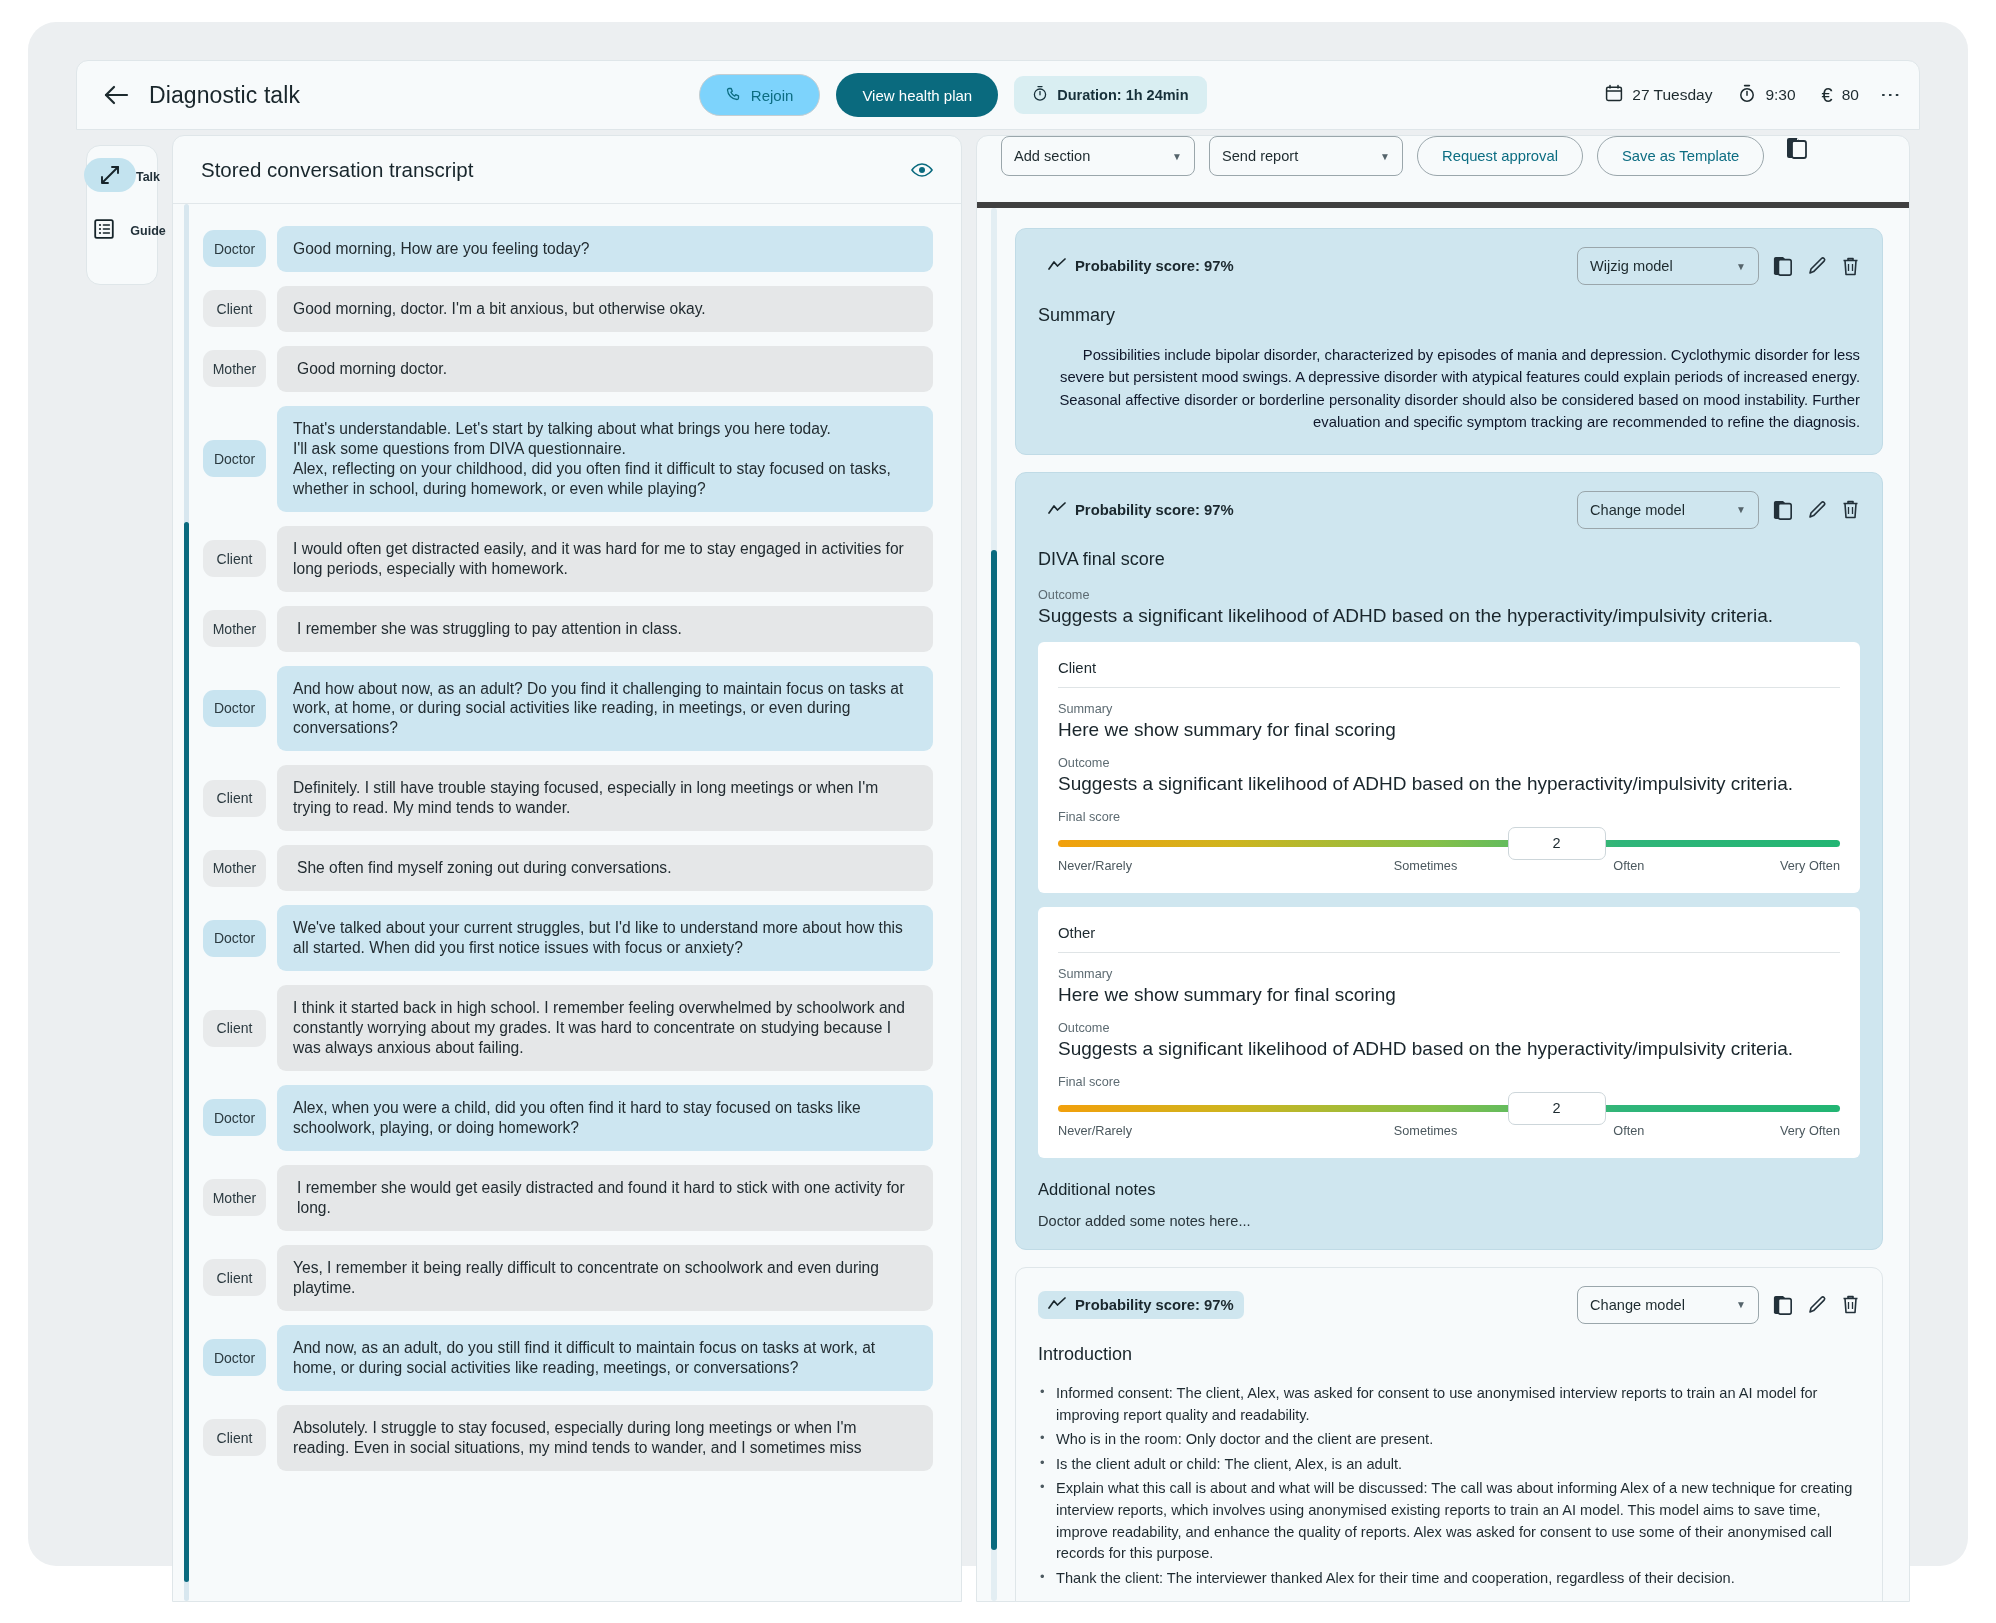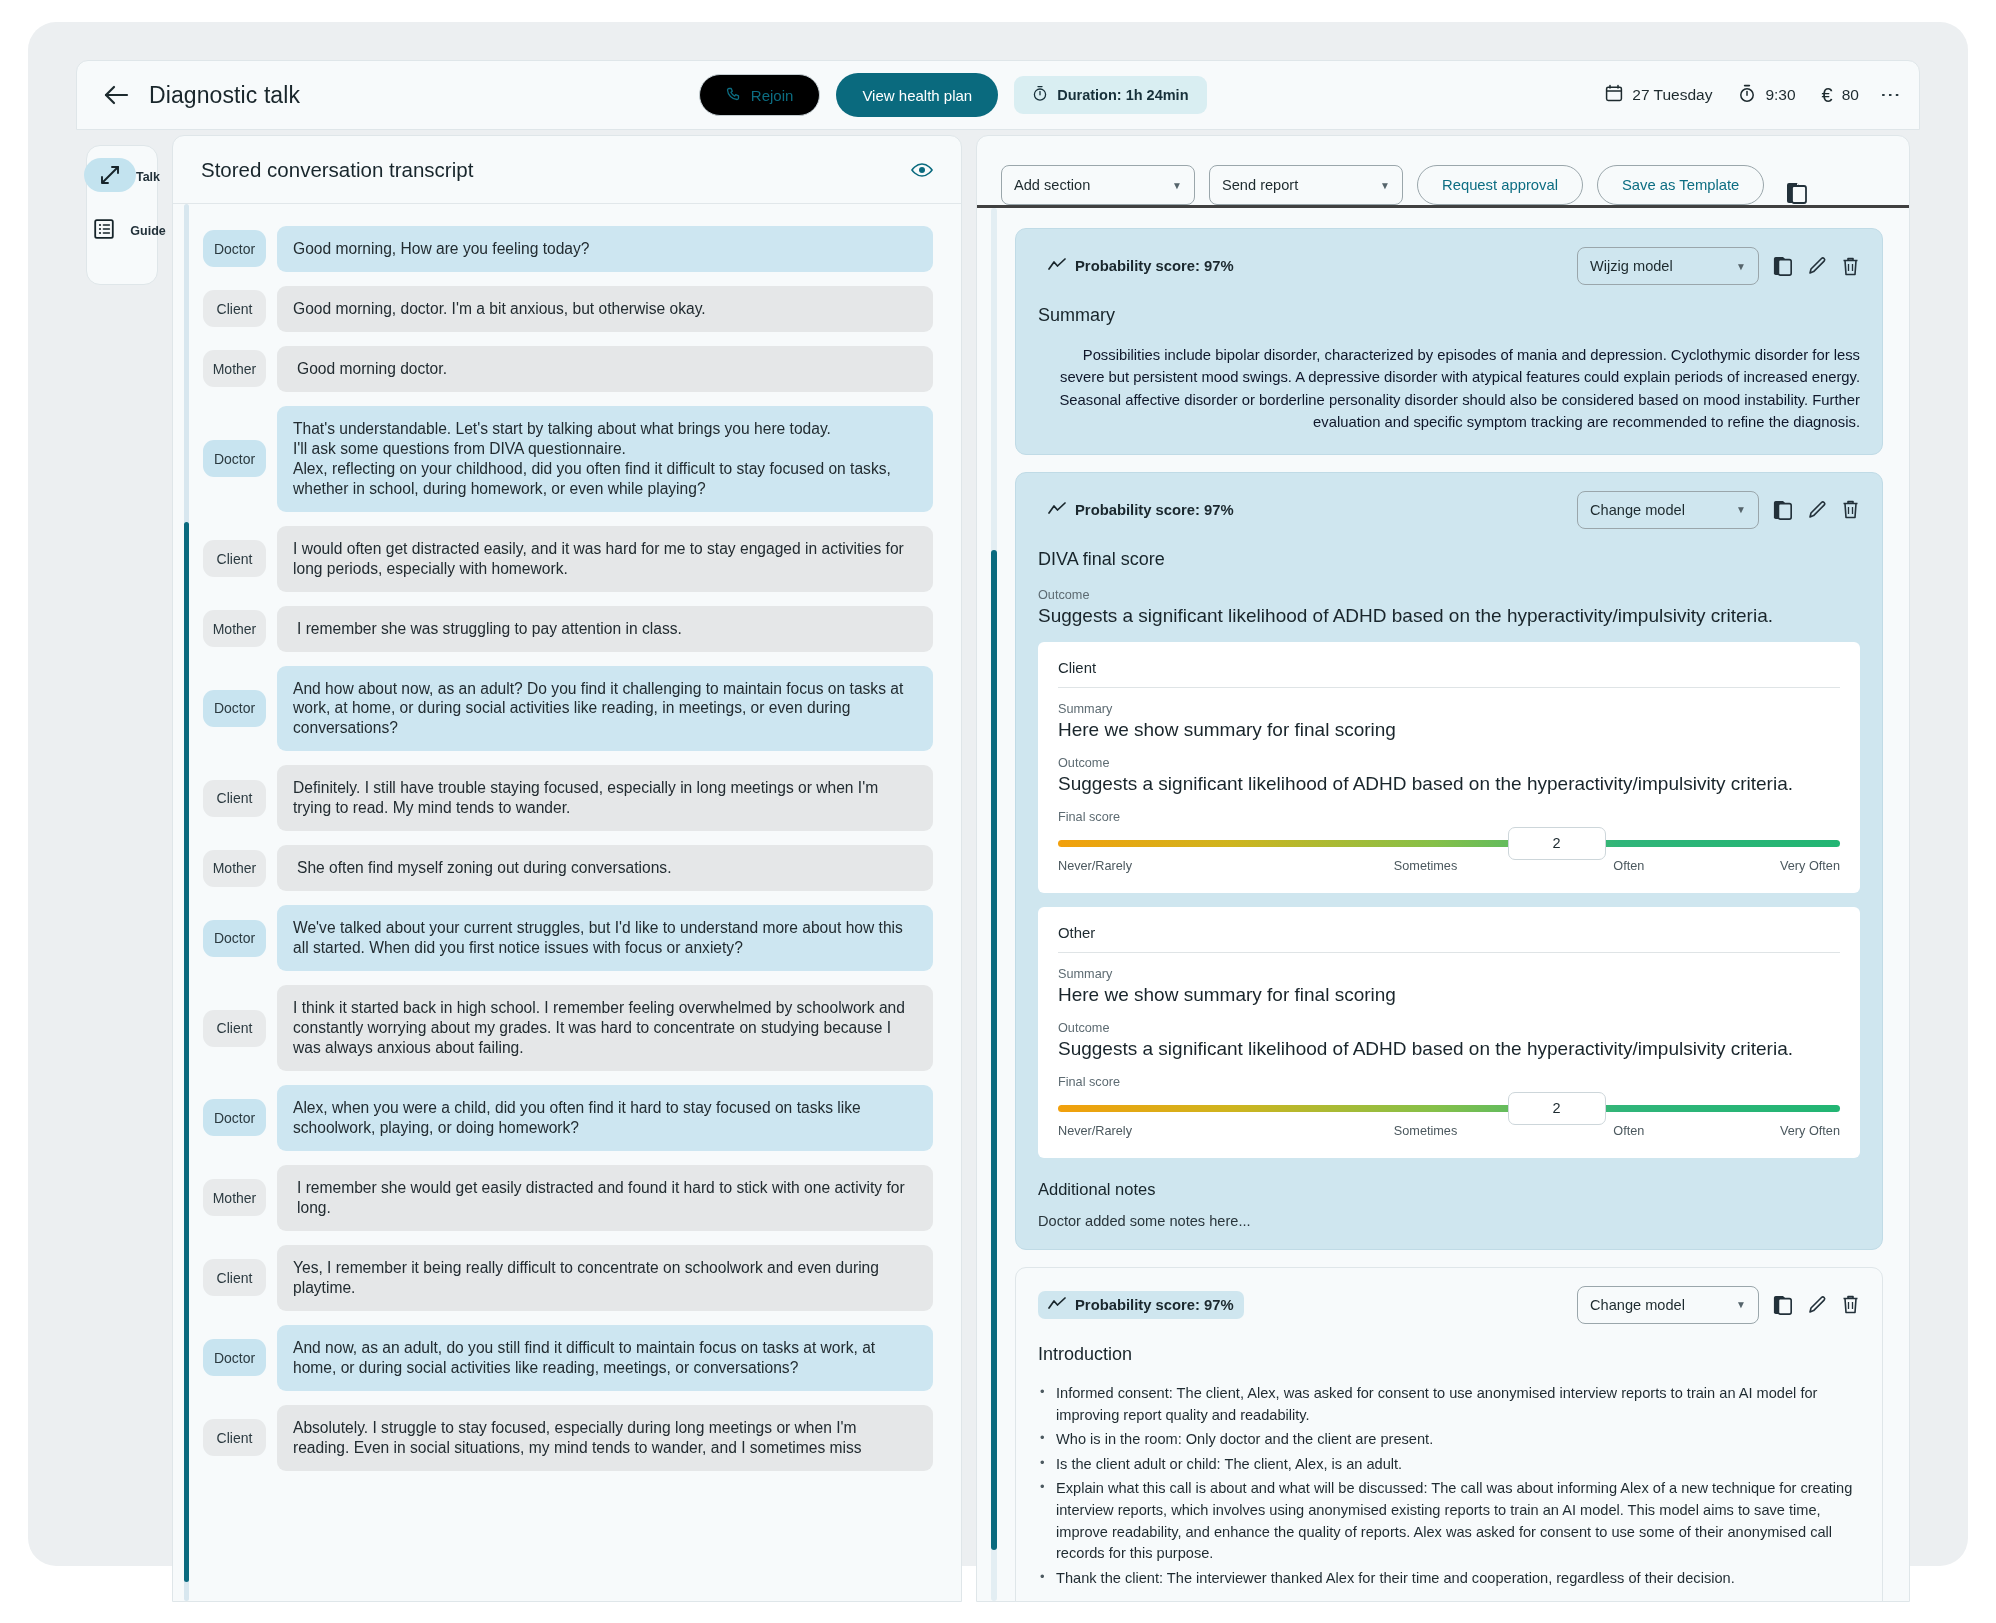--- a/index.html
+++ b/index.html
@@ -36,21 +36,21 @@
   .page-title {
     margin-left: 16px;
     font-size: 23px; color: #19262b; font-weight: 400;
     letter-spacing: .1px;
   }
   .topbar-center { margin-left: auto; margin-right: auto; display: flex; align-items: center; gap: 16px; }
   .btn-rejoin {
     display: flex; align-items: center; gap: 9px;
     height: 42px; padding: 0 26px;
     border: 1px solid #c4ced2; border-radius: 22px;
-    background: #000000; color: #0c6d82;
+    background: #7dd3fc; color: #0c6d82;
     font-size: 15px; cursor: pointer;
     font-family: "Liberation Sans", sans-serif;
   }
   .btn-health {
     height: 44px; padding: 0 26px;
     border: none; border-radius: 22px;
     background: #0a6a7e; color: #ffffff;
     font-size: 15px; cursor: pointer;
     font-family: "Liberation Sans", sans-serif;
   }
@@ -143,23 +143,23 @@
     background: #f7fafb;
     border: 1px solid #dfe6e9;
     border-radius: 12px 12px 0 0;
     margin-top: 5px;
     margin-right: 10px;
     display: flex; flex-direction: column;
     overflow: hidden; position: relative;
   }
   .report-toolbar {
     height: 72px; flex: none;
-    display: flex; align-items: flex-end; gap: 14px;
+    display: flex; align-items: flex-start; gap: 14px;
     padding: 0 24px;
-    border-bottom: 3px solid #404040;
+    border-bottom: 6px solid #404040;
   }
   .sel {
     height: 40px; width: 194px;
     border: 1px solid #9aa6ab; border-radius: 8px;
     background: #f7fafb;
     display: flex; align-items: center;
     padding: 0 12px;
     font-size: 14.6px; color: #1d2a2e; cursor: pointer;
   }
   .sel .caret { margin-left: auto; font-size: 10px; color: #55646b; }

